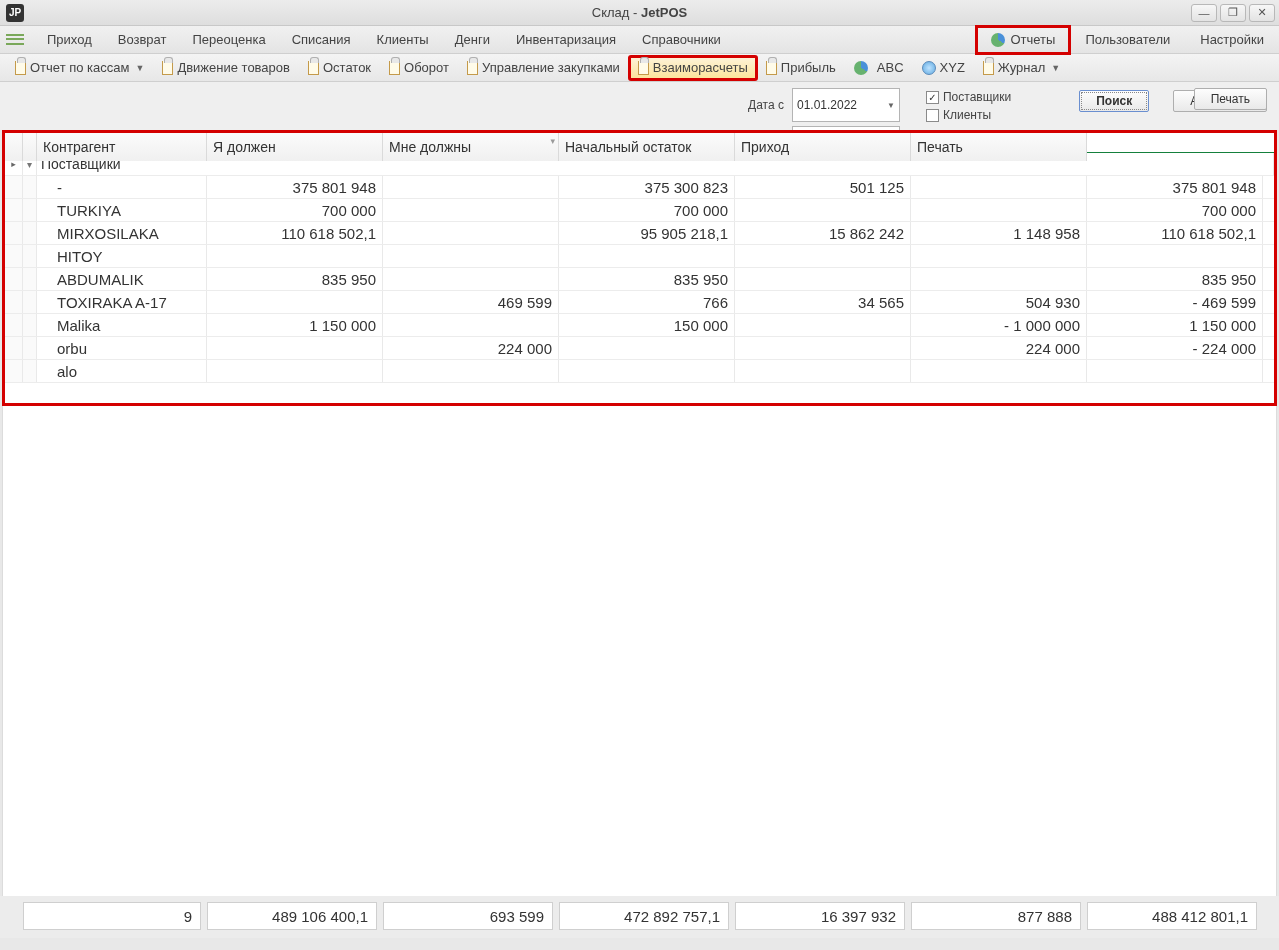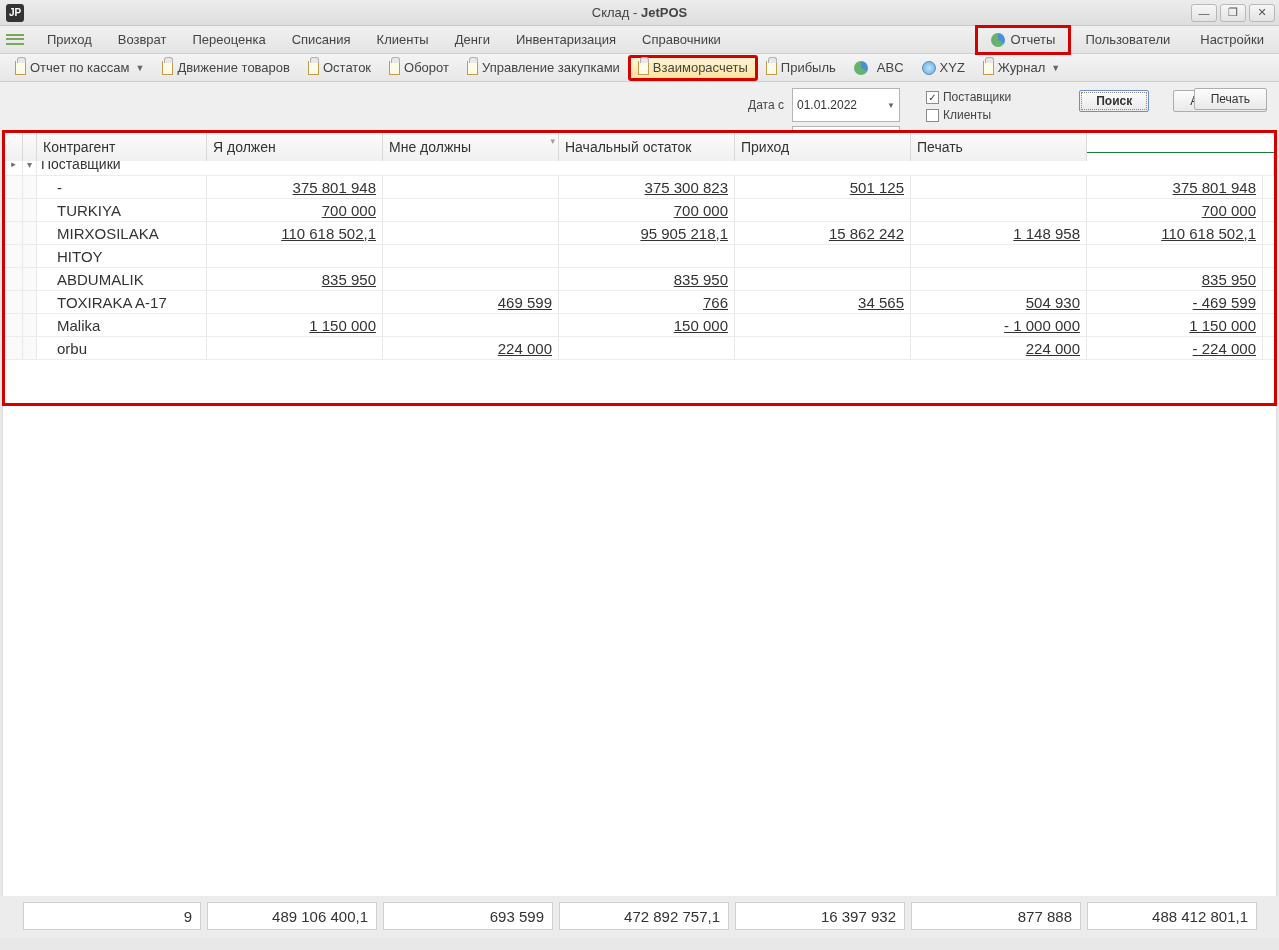--- a/index.html
+++ b/index.html
@@ -127,21 +127,21 @@
   .th .filter-ico{position:absolute;right:3px;top:3px;font-size:9px;color:#9a9a9a;}
   .grp-row{display:grid;grid-template-columns:18px 14px auto;
     height:23px;align-items:center;border-bottom:1px solid #ececec;background:#fff;}
   .grp-row .gcell{border-right:1px solid #e9e9e9;height:100%;display:flex;align-items:center;}
   .grp-row .exp{justify-content:center;color:#777;font-size:10px;}
   .grp-row .gtitle{padding-left:4px;font-size:14px;color:#333;}
   .row{display:grid;grid-template-columns:18px 14px 170px 176px 176px 176px 176px 176px 176px;
     height:23px;border-bottom:1px solid #ececec;}
   .cell{border-right:1px solid #e9e9e9;padding:1px 6px;font-size:15px;color:#333;
     display:flex;align-items:center;overflow:hidden;white-space:nowrap;}
-  .cell.num{justify-content:flex-end;text-decoration:underline;}
+  .cell.num{justify-content:flex-end;}
   .cell.mini{padding:0;background:#fafafa;}
   .indicator{font-size:9px;color:#666;justify-content:center;display:flex;}
   
   .whitespace{background:#fff;margin:0 2px;height:490px;border-left:1px solid #dcdcdc;border-right:1px solid #dcdcdc;}
   
   .footer{
     display:grid;
     grid-template-columns:18px 184px 176px 176px 176px 176px 176px 176px;
     padding:6px 2px 0 2px;gap:0;
     background:#ececec;height:42px;
@@ -368,20 +368,31 @@
         <div class="cell mini"></div>
         <div class="cell mini"></div>
         <div class="cell" style="padding-left:20px">orbu</div>
         <div class="cell num"></div>
         <div class="cell num">224 000</div>
         <div class="cell num"></div>
         <div class="cell num"></div>
         <div class="cell num">224 000</div>
         <div class="cell num">-  224 000</div>
       </div>
+      <div class="row">
+        <div class="cell mini"></div>
+        <div class="cell mini"></div>
+        <div class="cell" style="padding-left:20px">alo</div>
+        <div class="cell num"></div>
+        <div class="cell num"></div>
+        <div class="cell num"></div>
+        <div class="cell num"></div>
+        <div class="cell num"></div>
+        <div class="cell num"></div>
+      </div>
     </div>
 </div>
 
 <div class="whitespace"></div>
 
 <div class="footer">
   <div class="fspacer"></div>
   <div class="fcell">9</div>
   <div class="fcell">489 106 400,1</div>
   <div class="fcell">693 599</div>

